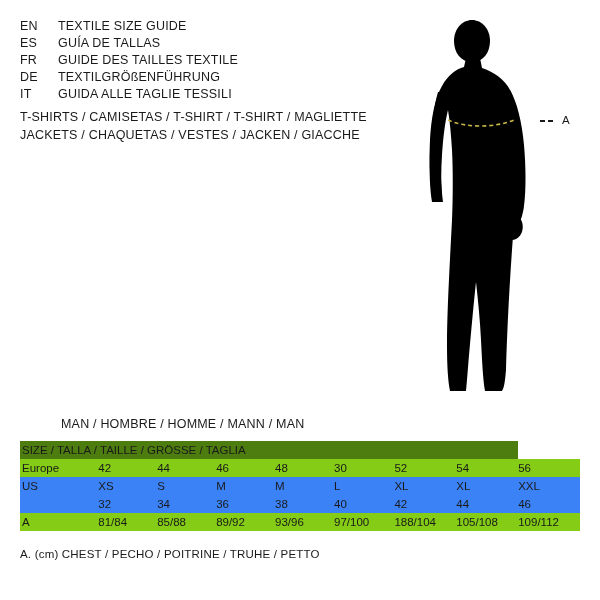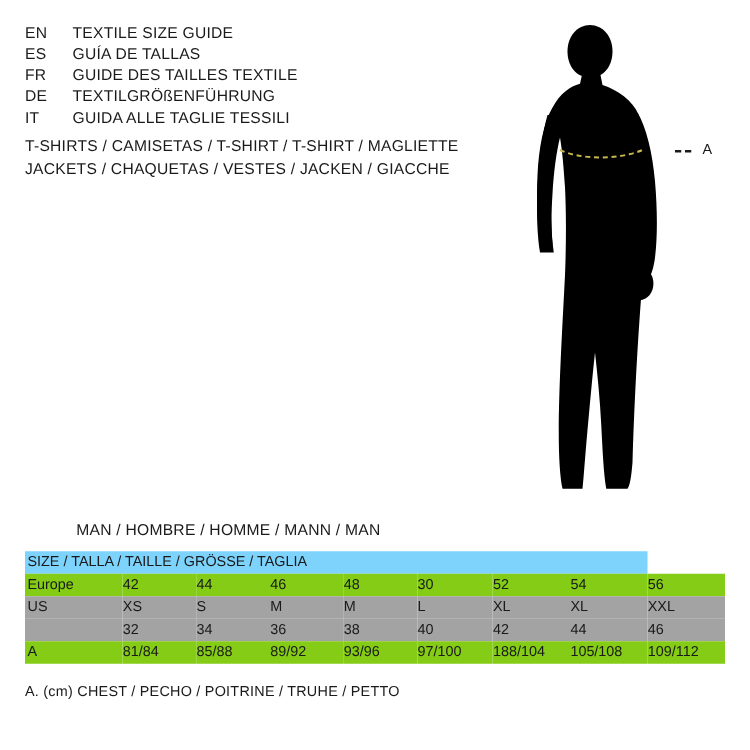--- a/index.html
+++ b/index.html
@@ -113,24 +113,24 @@
   }
   table.size-table td, table.size-table th {
     padding: 0;
     height: 18px;
     text-align: left;
     font-weight: normal;
     vertical-align: middle;
     white-space: nowrap;
   }
   .row-head {
-    background: #7dd3fc;
+    background: #4d7c0f;
   }
   .row-alt {
-    background: #a3a3a3;
+    background: #3b82f6;
   }
   .row-plain {
     background: #84cc16;
   }
   .c0 { width: 88px; padding-left: 2px !important; }
   .c1 { width: 68px; }
   .c2 { width: 68px; }
   .c3 { width: 68px; }
   .c4 { width: 68px; }
   .c5 { width: 68px; }

